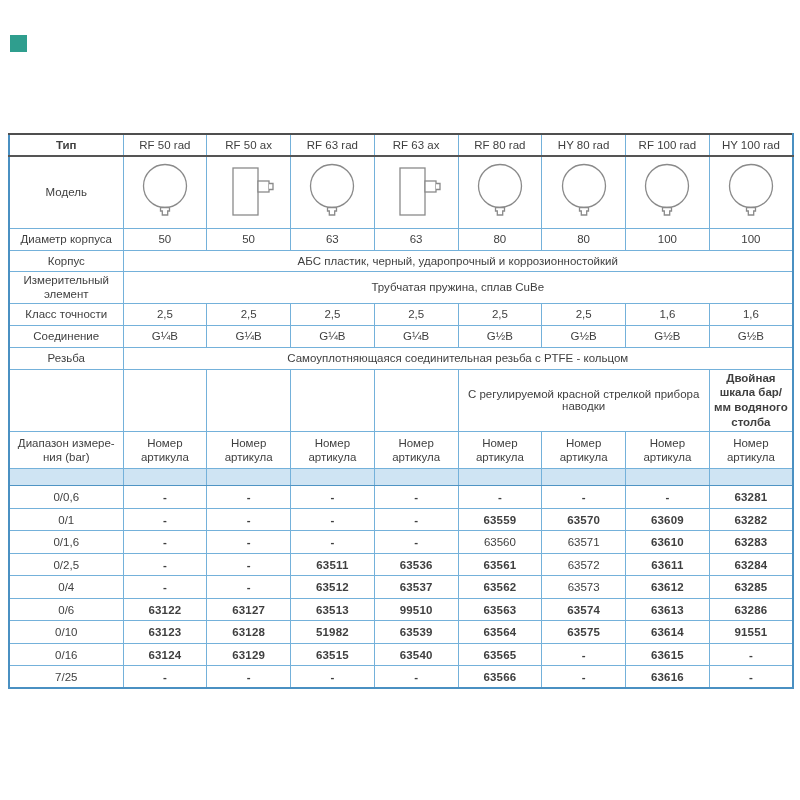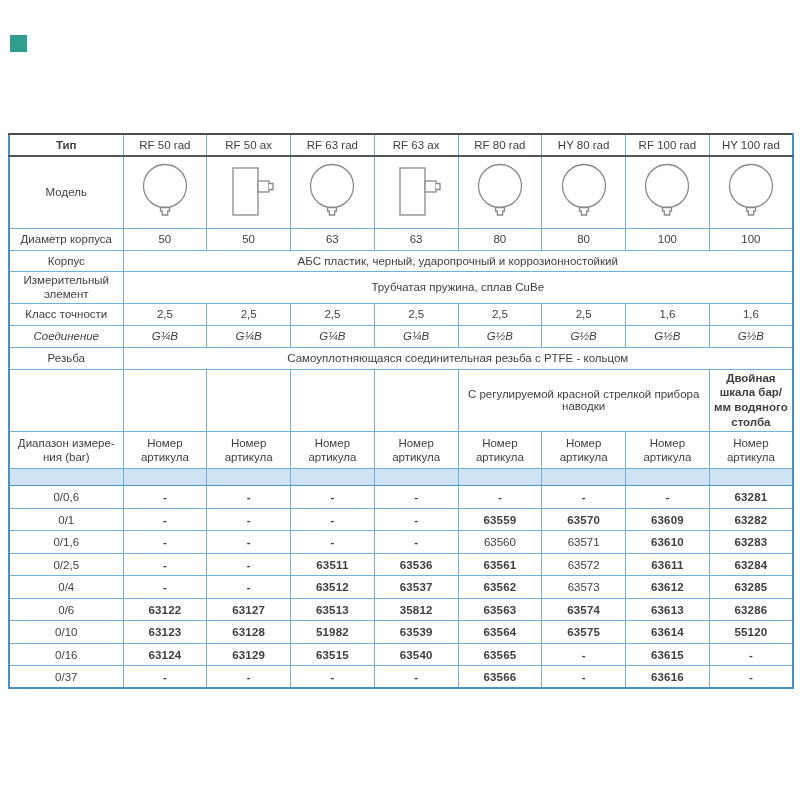--- a/index.html
+++ b/index.html
@@ -25,21 +25,21 @@
   td.lbl{text-align:left;padding:2px 6px;}
   tr.r-type{height:22px;margin-left:32px;}
   tr.r-type td{border-bottom:2px solid #555555;}
   td.type-lbl{font-weight:700;font-size:12px;color:#262626;}
   tr.r-model{height:72px;}
   tr.r-diam{height:22px;margin-top:44px;}
   tr.r-body{height:21px;}
   tr.r-elem{height:32px;}
   td.elem-lbl{line-height:1.25;}
   tr.r-acc{height:22px;}
-  tr.r-conn{height:22px;font-style:italic;}
+  tr.r-conn{height:22px;}
   tr.r-thread{height:22px;}
   tr.r-sub{height:24px;}
   td.note{font-size:9.5px;color:#3d5066;padding:1px 3px;margin-top:46px;}
   td.note-small{font-size:7.5px;font-weight:600;color:#3c4b63;line-height:1.3;padding:1px 2px;}
   tr.r-ahdr{height:37px;}
   td.ahdr{line-height:1.25;padding:2px 8px;}
   td.range-lbl{line-height:1.25;}
   tr.r-band{height:17px;}
   tr.r-band td{background:#cfe4f3;border-bottom:1px solid #4f94c4;border-top:1px solid #4f94c4;}
   tr.data-row{height:22.5px;}
@@ -283,50 +283,50 @@
         <td class="num">63562</td>
         <td class="num-muted">63573</td>
         <td class="num">63612</td>
         <td class="num">63285</td>
       </tr>
       <tr class="data-row">
         <td class="lbl range-cell">0/6</td>
         <td class="num">63122</td>
         <td class="num">63127</td>
         <td class="num">63513</td>
-        <td class="num">35812</td>
+        <td class="num">99510</td>
         <td class="num">63563</td>
         <td class="num">63574</td>
         <td class="num">63613</td>
         <td class="num">63286</td>
       </tr>
       <tr class="data-row">
         <td class="lbl range-cell">0/10</td>
         <td class="num">63123</td>
         <td class="num">63128</td>
         <td class="num">51982</td>
         <td class="num">63539</td>
         <td class="num">63564</td>
         <td class="num">63575</td>
         <td class="num">63614</td>
-        <td class="num">55120</td>
+        <td class="num">91551</td>
       </tr>
       <tr class="data-row">
         <td class="lbl range-cell">0/16</td>
         <td class="num">63124</td>
         <td class="num">63129</td>
         <td class="num">63515</td>
         <td class="num">63540</td>
         <td class="num">63565</td>
         <td class="dash">-</td>
         <td class="num">63615</td>
         <td class="dash">-</td>
       </tr>
       <tr class="data-row">
-        <td class="lbl range-cell">0/37</td>
+        <td class="lbl range-cell">7/25</td>
         <td class="dash">-</td>
         <td class="dash">-</td>
         <td class="dash">-</td>
         <td class="dash">-</td>
         <td class="num">63566</td>
         <td class="dash">-</td>
         <td class="num">63616</td>
         <td class="dash">-</td>
       </tr>
     </tbody>

